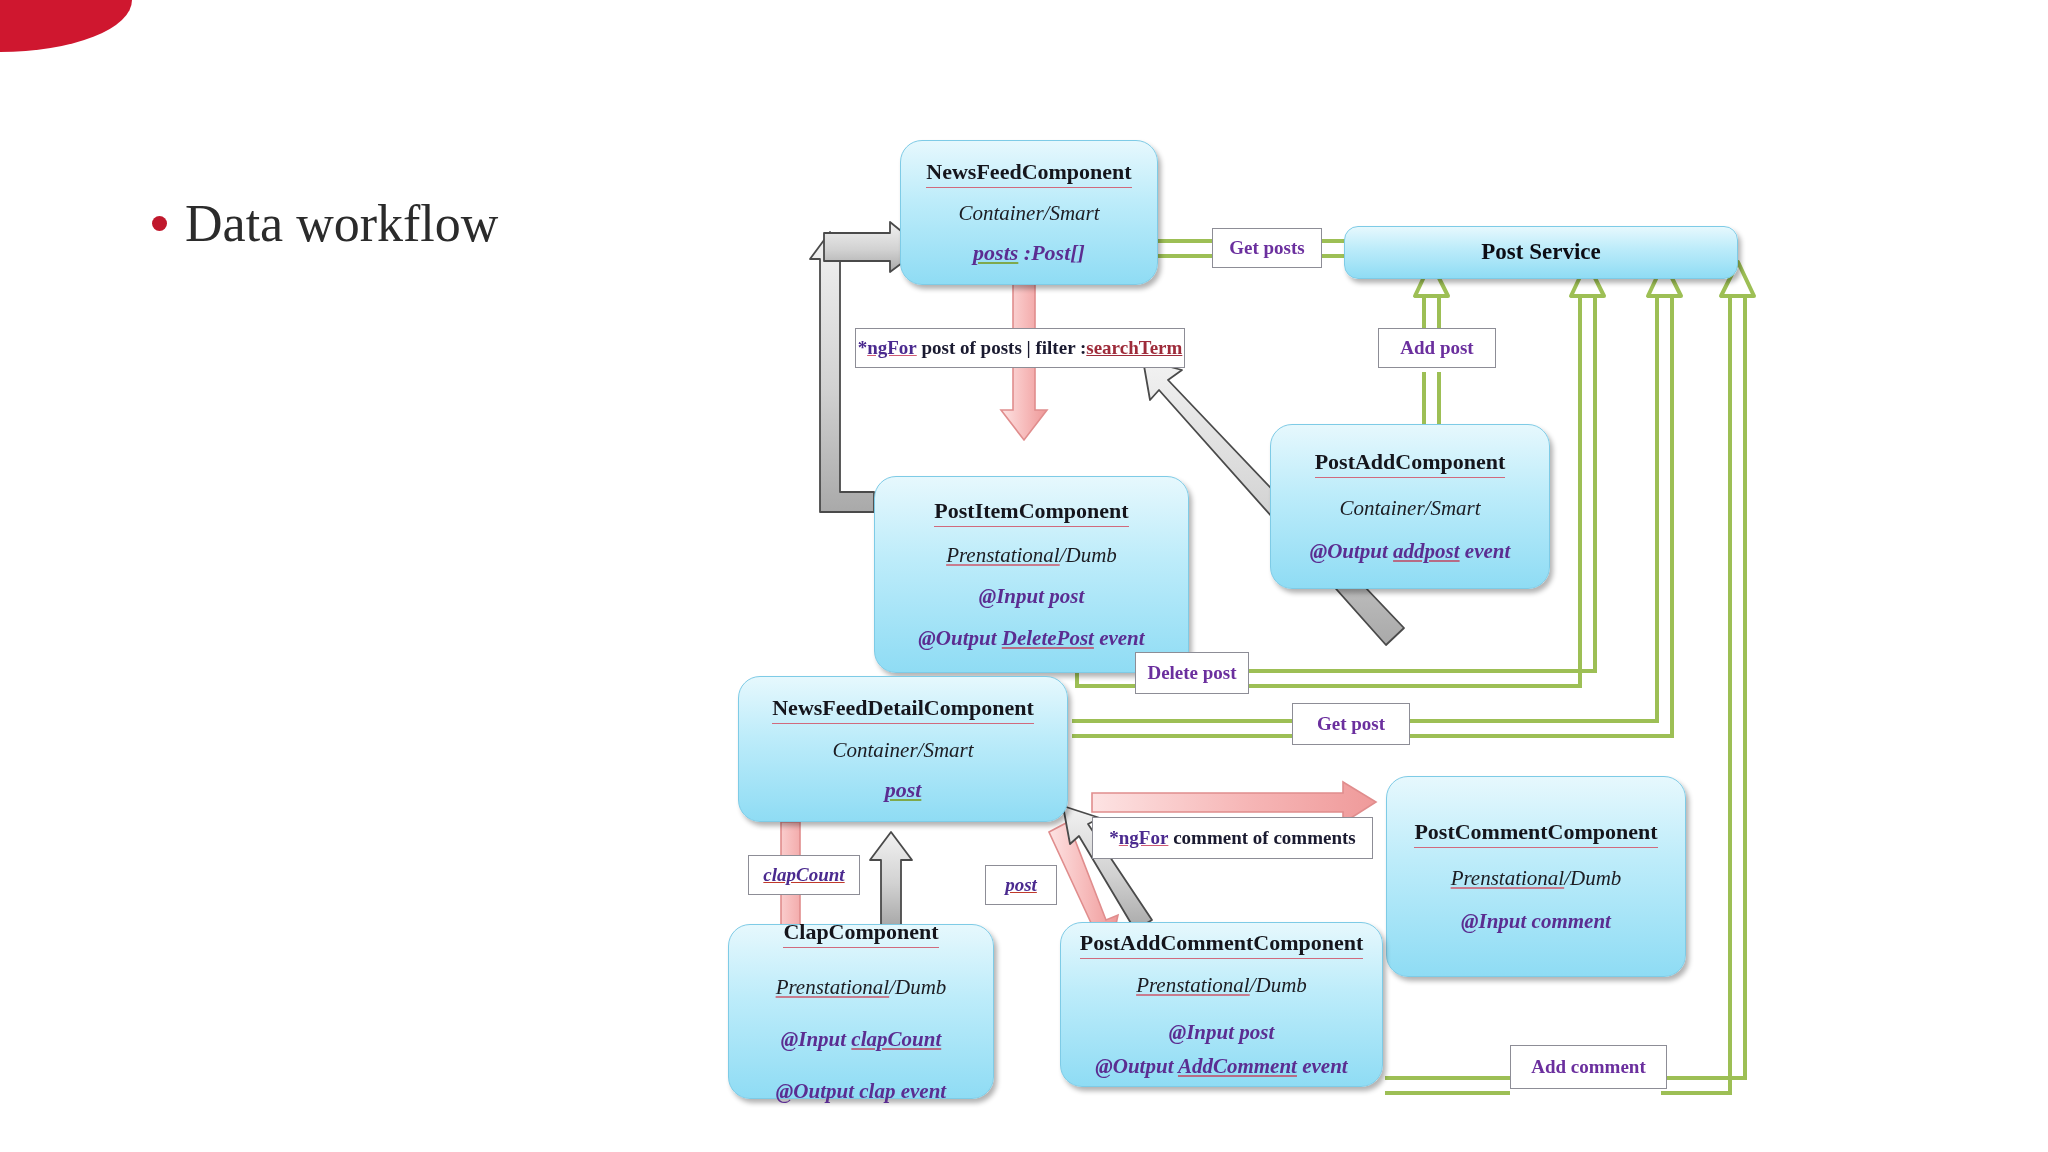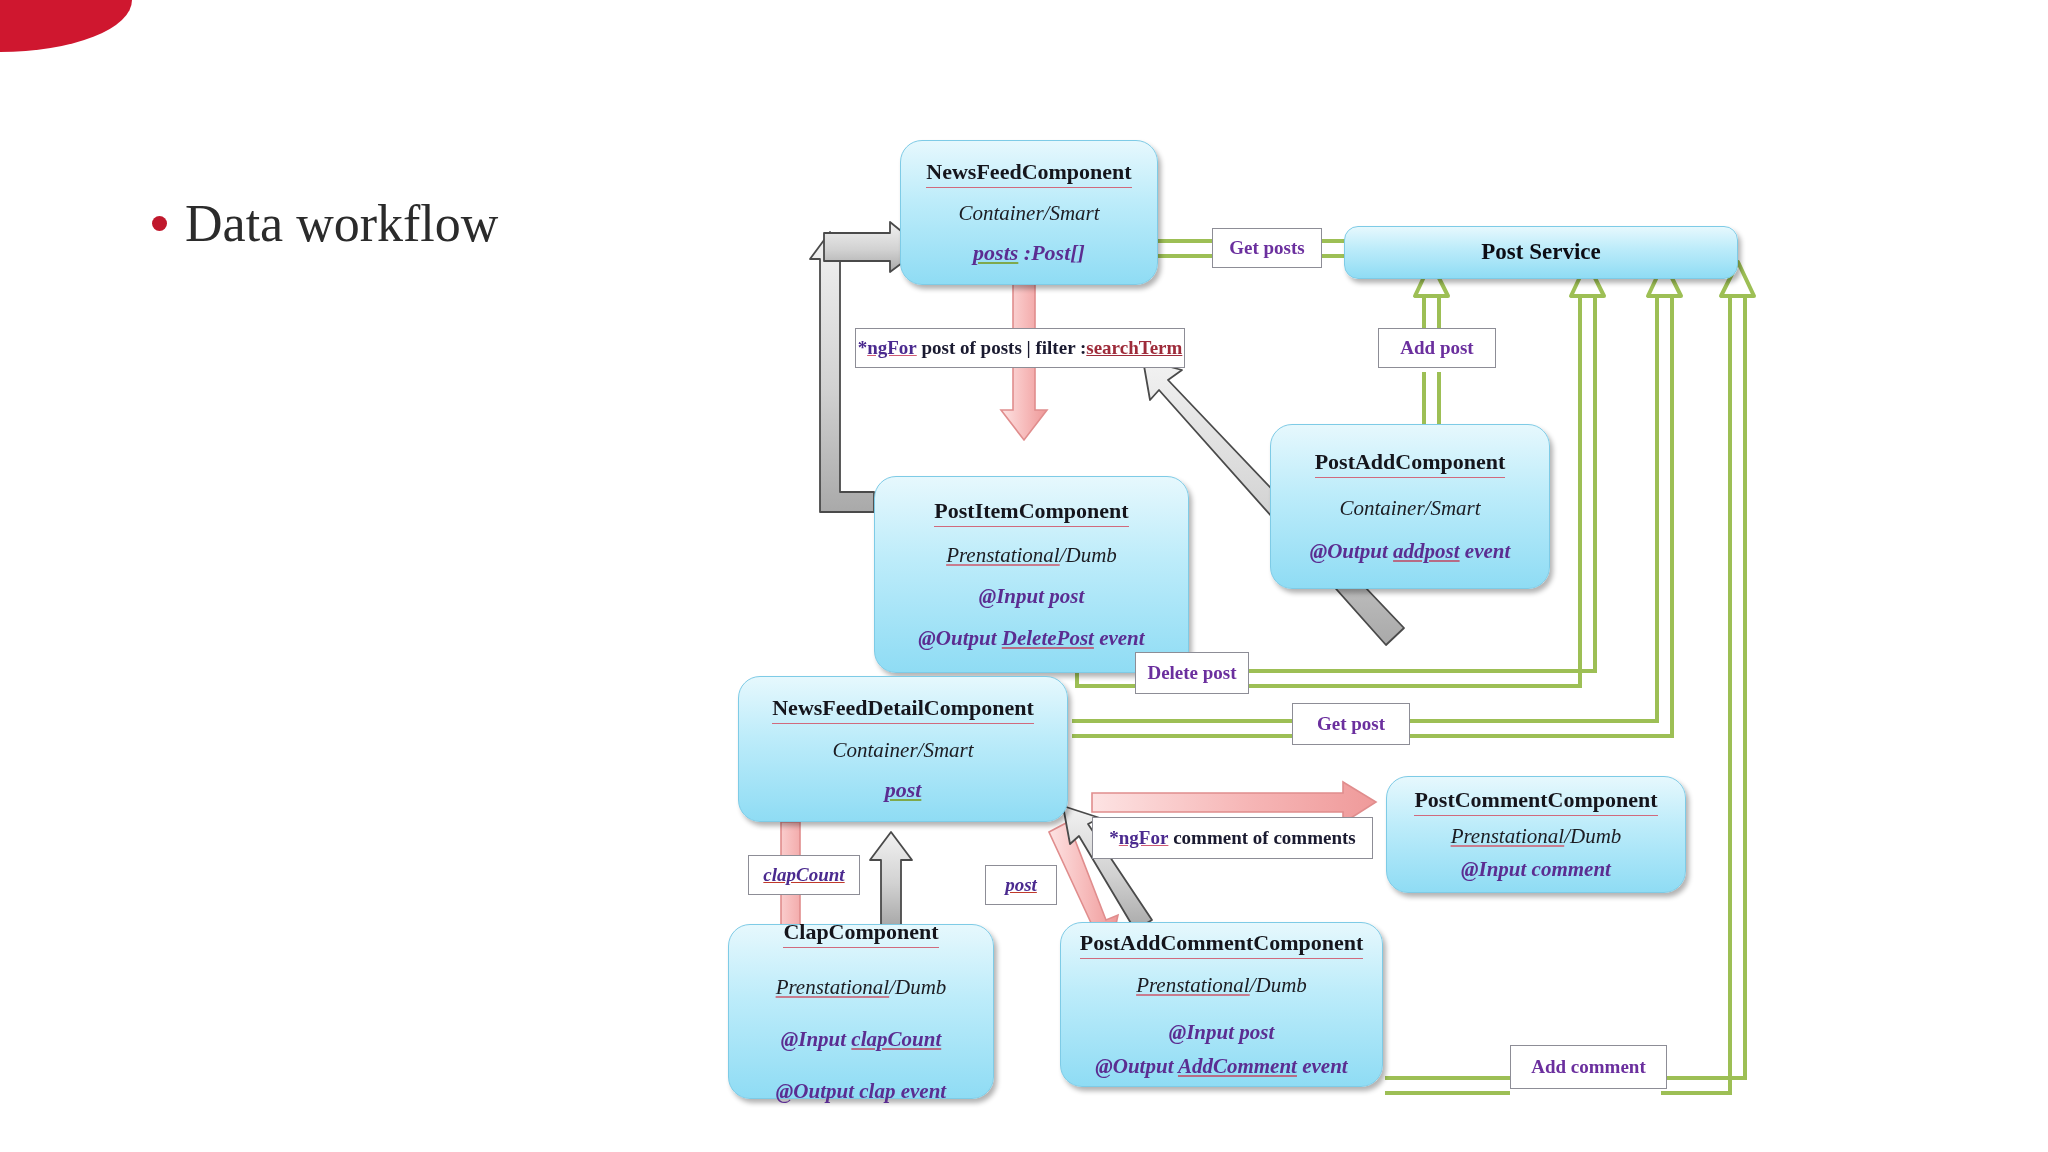--- a/index.html
+++ b/index.html
@@ -234,21 +234,21 @@
       <div class="n-kind">Container/Smart</div>
       <div class="n-io">@Output <u>addpost</u> event</div>
     </div>
 
     <div class="node" style="left:738px;top:676px;width:330px;height:146px;gap:14px;">
       <div class="n-title">NewsFeedDetailComponent</div>
       <div class="n-kind">Container/Smart</div>
       <div class="n-prop"><u>post</u></div>
     </div>
 
-    <div class="node" style="left:1386px;top:776px;width:300px;height:117px;gap:8px;">
+    <div class="node" style="left:1386px;top:776px;width:300px;height:201px;gap:18px;">
       <div class="n-title">PostCommentComponent</div>
       <div class="n-kind"><u>Prenstational</u>/Dumb</div>
       <div class="n-io">@Input comment</div>
     </div>
 
     <div class="node" style="left:728px;top:924px;width:266px;height:175px;gap:27px;">
       <div class="n-title">ClapComponent</div>
       <div class="n-kind"><u>Prenstational</u>/Dumb</div>
       <div class="n-io">@Input <u>clapCount</u></div>
       <div class="n-io">@Output clap event</div>

